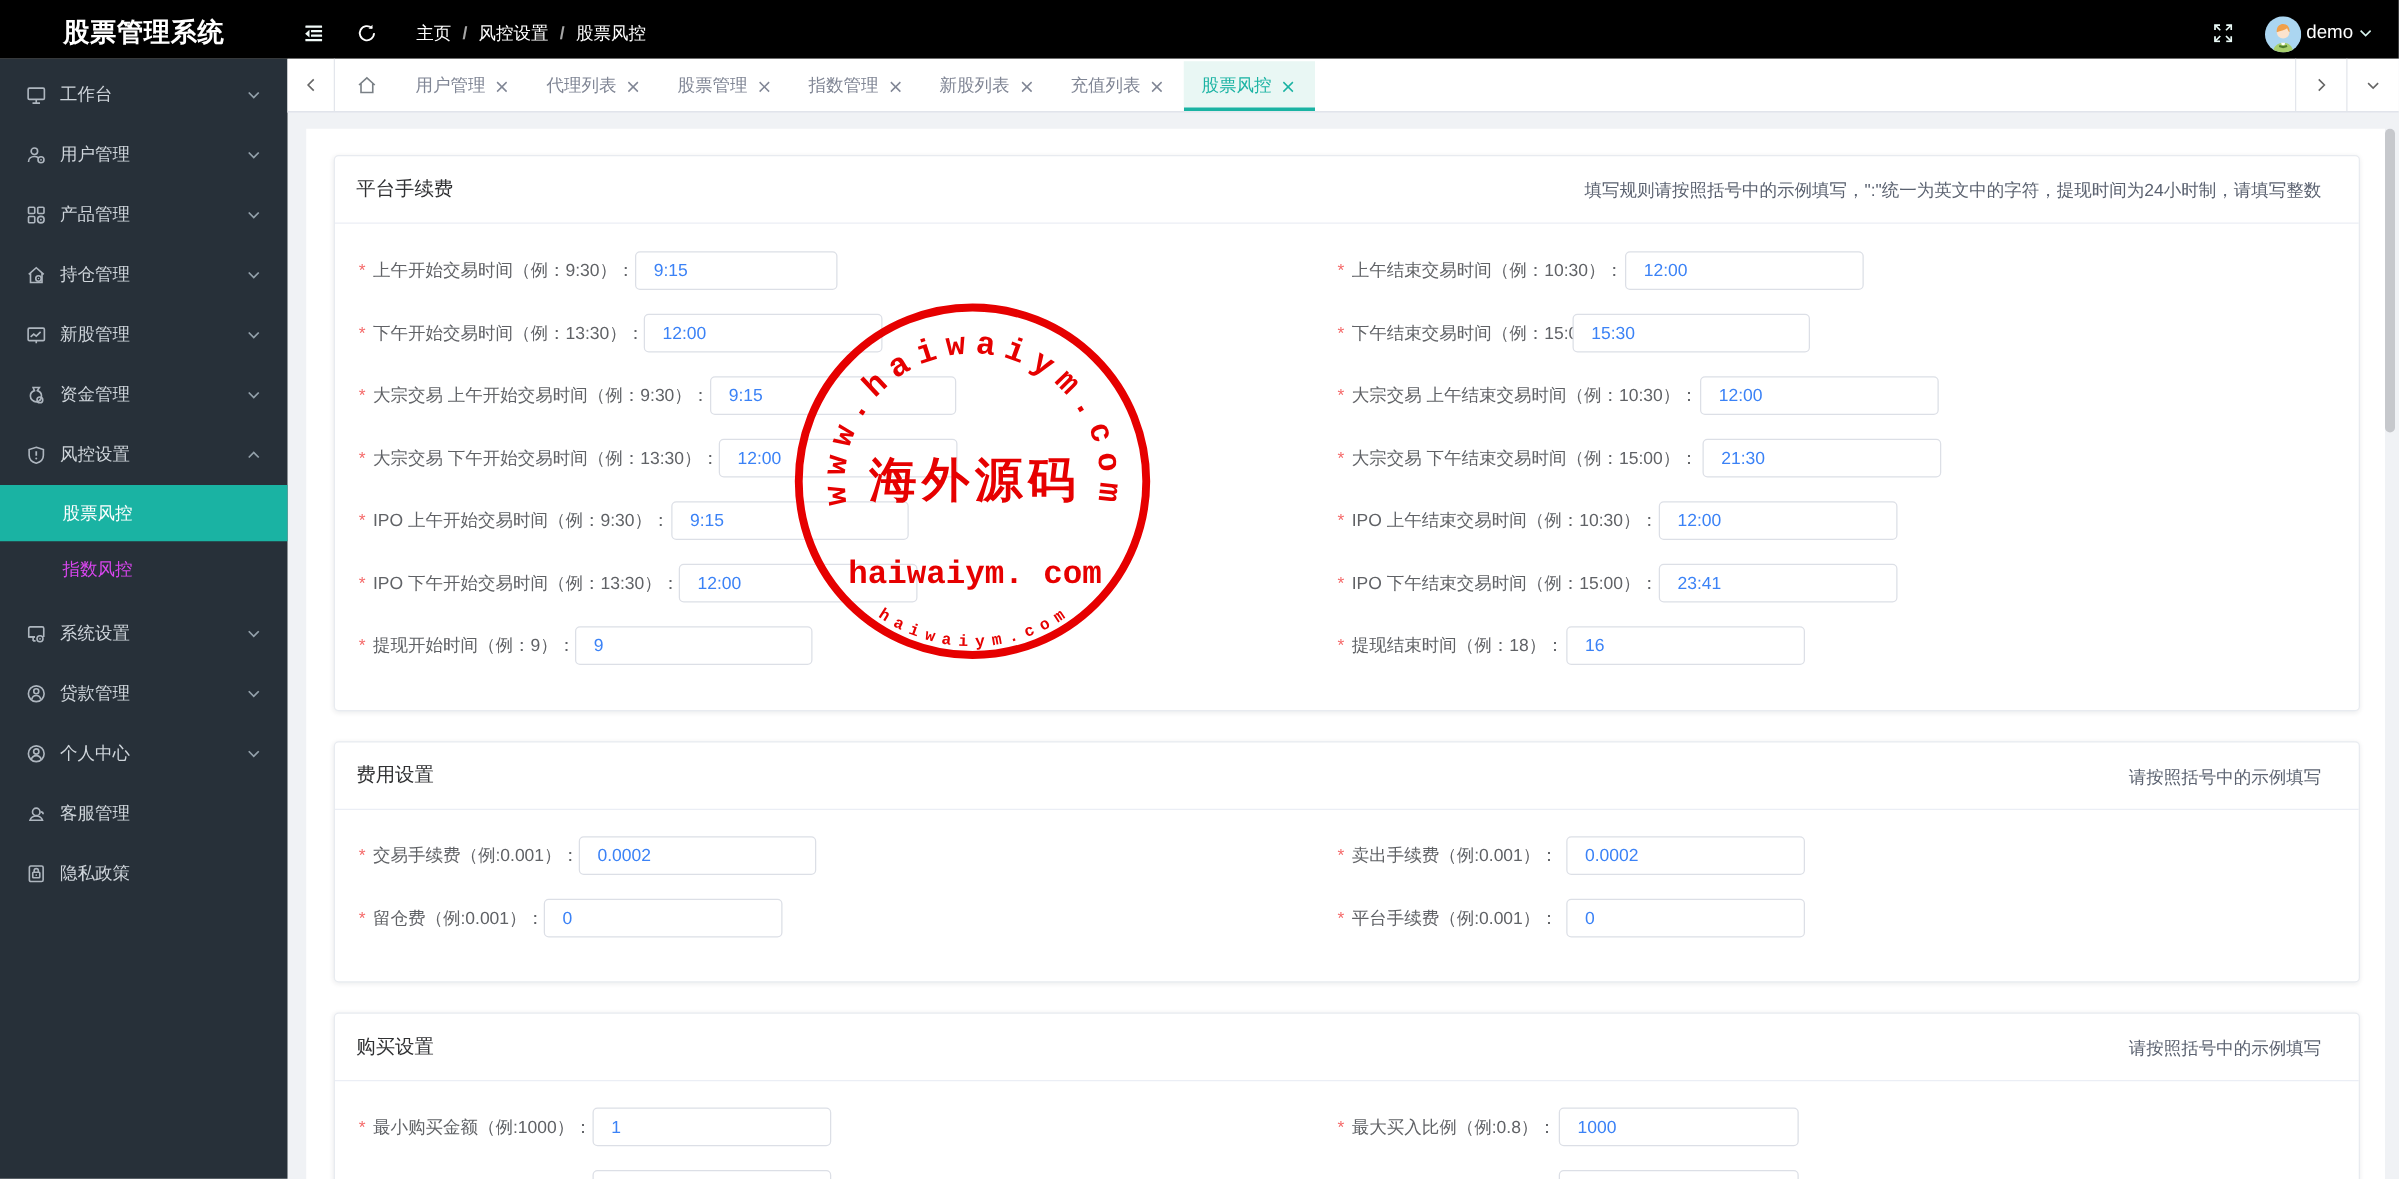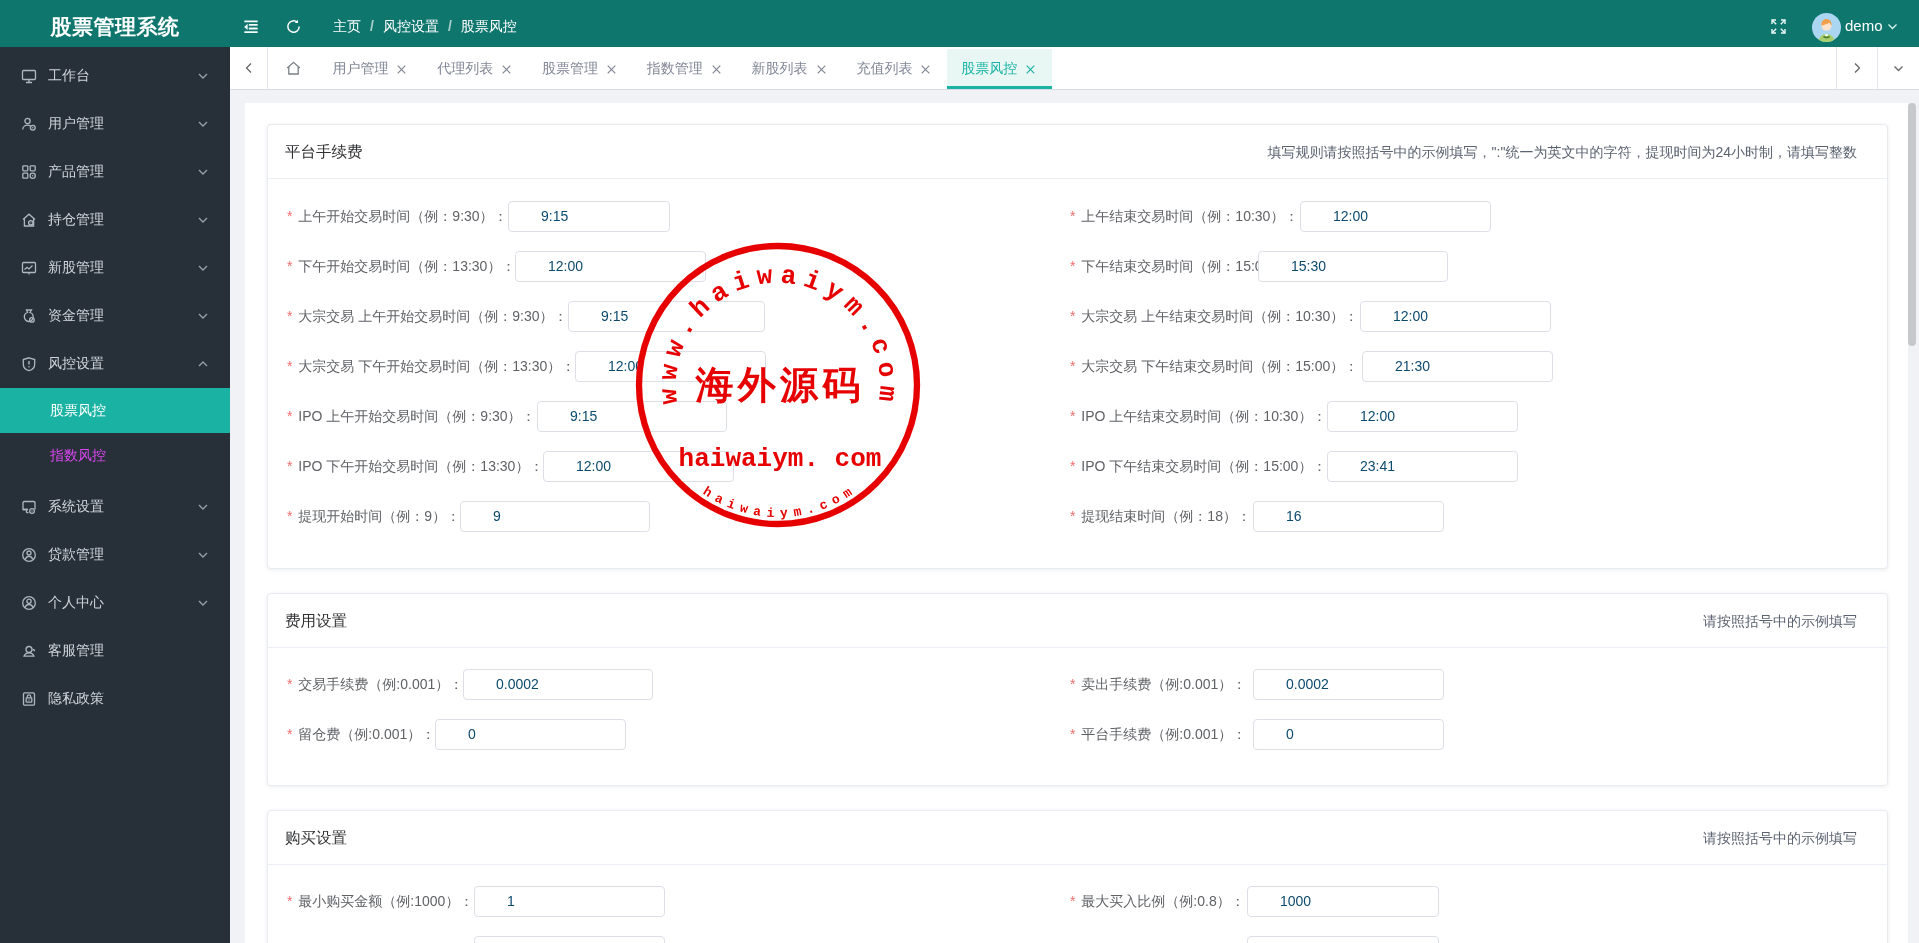--- a/index.html
+++ b/index.html
@@ -1,16 +1,16 @@
 <!DOCTYPE html>
 <html><head><meta charset="utf-8">
 <style>
 *{margin:0;padding:0;box-sizing:border-box}
 html,body{width:1919px;height:943px;overflow:hidden;font-family:"Liberation Sans",sans-serif;background:#f0f2f5}
-.hdr{position:absolute;left:0;top:0;width:1919px;height:47px;background:#0f766e;color:#fff}
+.hdr{position:absolute;left:0;top:0;width:1919px;height:47px;background:#000000;color:#fff}
 .logo{position:absolute;left:0;top:0;width:230px;height:53px;line-height:53px;text-align:center;font-size:21px;font-weight:bold;color:#fff;letter-spacing:0.5px}
 .crumb{position:absolute;left:333px;top:0;height:53px;line-height:53px;font-size:14px;color:#fff}
 .crumb .sep{color:rgba(255,255,255,.65);margin:0 9px;font-weight:bold}
 .hico{position:absolute;top:3px;height:47px;display:flex;align-items:center}
 .uname{position:absolute;left:1845px;top:0;height:53px;line-height:52px;font-size:15px;color:#fff}
 .side{position:absolute;left:0;top:47px;width:230px;height:896px;background:#273039;padding-top:5px}
 .item{height:48px;display:flex;align-items:center;position:relative;color:#cfd5db;font-size:14px}
 .item .mi{position:absolute;left:21px}
 .item span{position:absolute;left:48px}
 .item .mc{position:absolute;left:196px}
@@ -22,21 +22,21 @@
 .tab{width:104.8px;height:40px;display:flex;align-items:center;justify-content:center;font-size:14px;color:#808695}
 .tab.act{background:#e9f7f4;color:#1ab3a3;box-shadow:inset 0 -3px 0 #1ab3a3}
 .main{position:absolute;left:230px;top:90px;width:1689px;height:853px;background:#f0f2f5}
 .wrap{position:absolute;left:15px;top:13px;width:1663px;height:850px;background:#fff}
 .card{position:absolute;background:#fff;border:1px solid #e8ebf0;border-radius:4px;box-shadow:0 1px 4px rgba(0,21,41,.08);width:1621px}
 .chd{height:54px;border-bottom:1px solid #ebeef5;position:relative}
 .chd .t{position:absolute;left:17px;top:0;line-height:54px;font-size:15.5px;color:#303133}
 .chd .n{position:absolute;right:30px;top:0;line-height:54px;font-size:14px;color:#5b6270}
 .lab{position:absolute;height:31px;line-height:31px;font-size:14px;color:#606266;white-space:nowrap}
 .lab i{font-style:normal;color:#f56c6c;margin-right:2px}
-.ipt{position:absolute;height:31px;line-height:29px;border:1px solid #dcdfe6;border-radius:4px;background:#fff;padding-left:32px;font-size:14px;color:#0c4a6e}
+.ipt{position:absolute;height:31px;line-height:29px;border:1px solid #dcdfe6;border-radius:4px;background:#fff;padding-left:14px;font-size:14px;color:#3b82f6}
 .stamp{position:absolute;left:630px;top:238px;z-index:9}
 .sbar{position:absolute;left:1908px;top:103px;width:8px;height:243px;border-radius:4px;background:#c6c8cc}
 </style></head>
 <body>
 <div class="main">
  <div class="wrap"></div>
  <div class="card" style="left:37px;top:34px;height:445px">
   <div class="chd">
         <span class="t">平台手续费</span>
         <span class="n">填写规则请按照括号中的示例填写，":"统一为英文中的字符，提现时间为24小时制，请填写整数</span>

